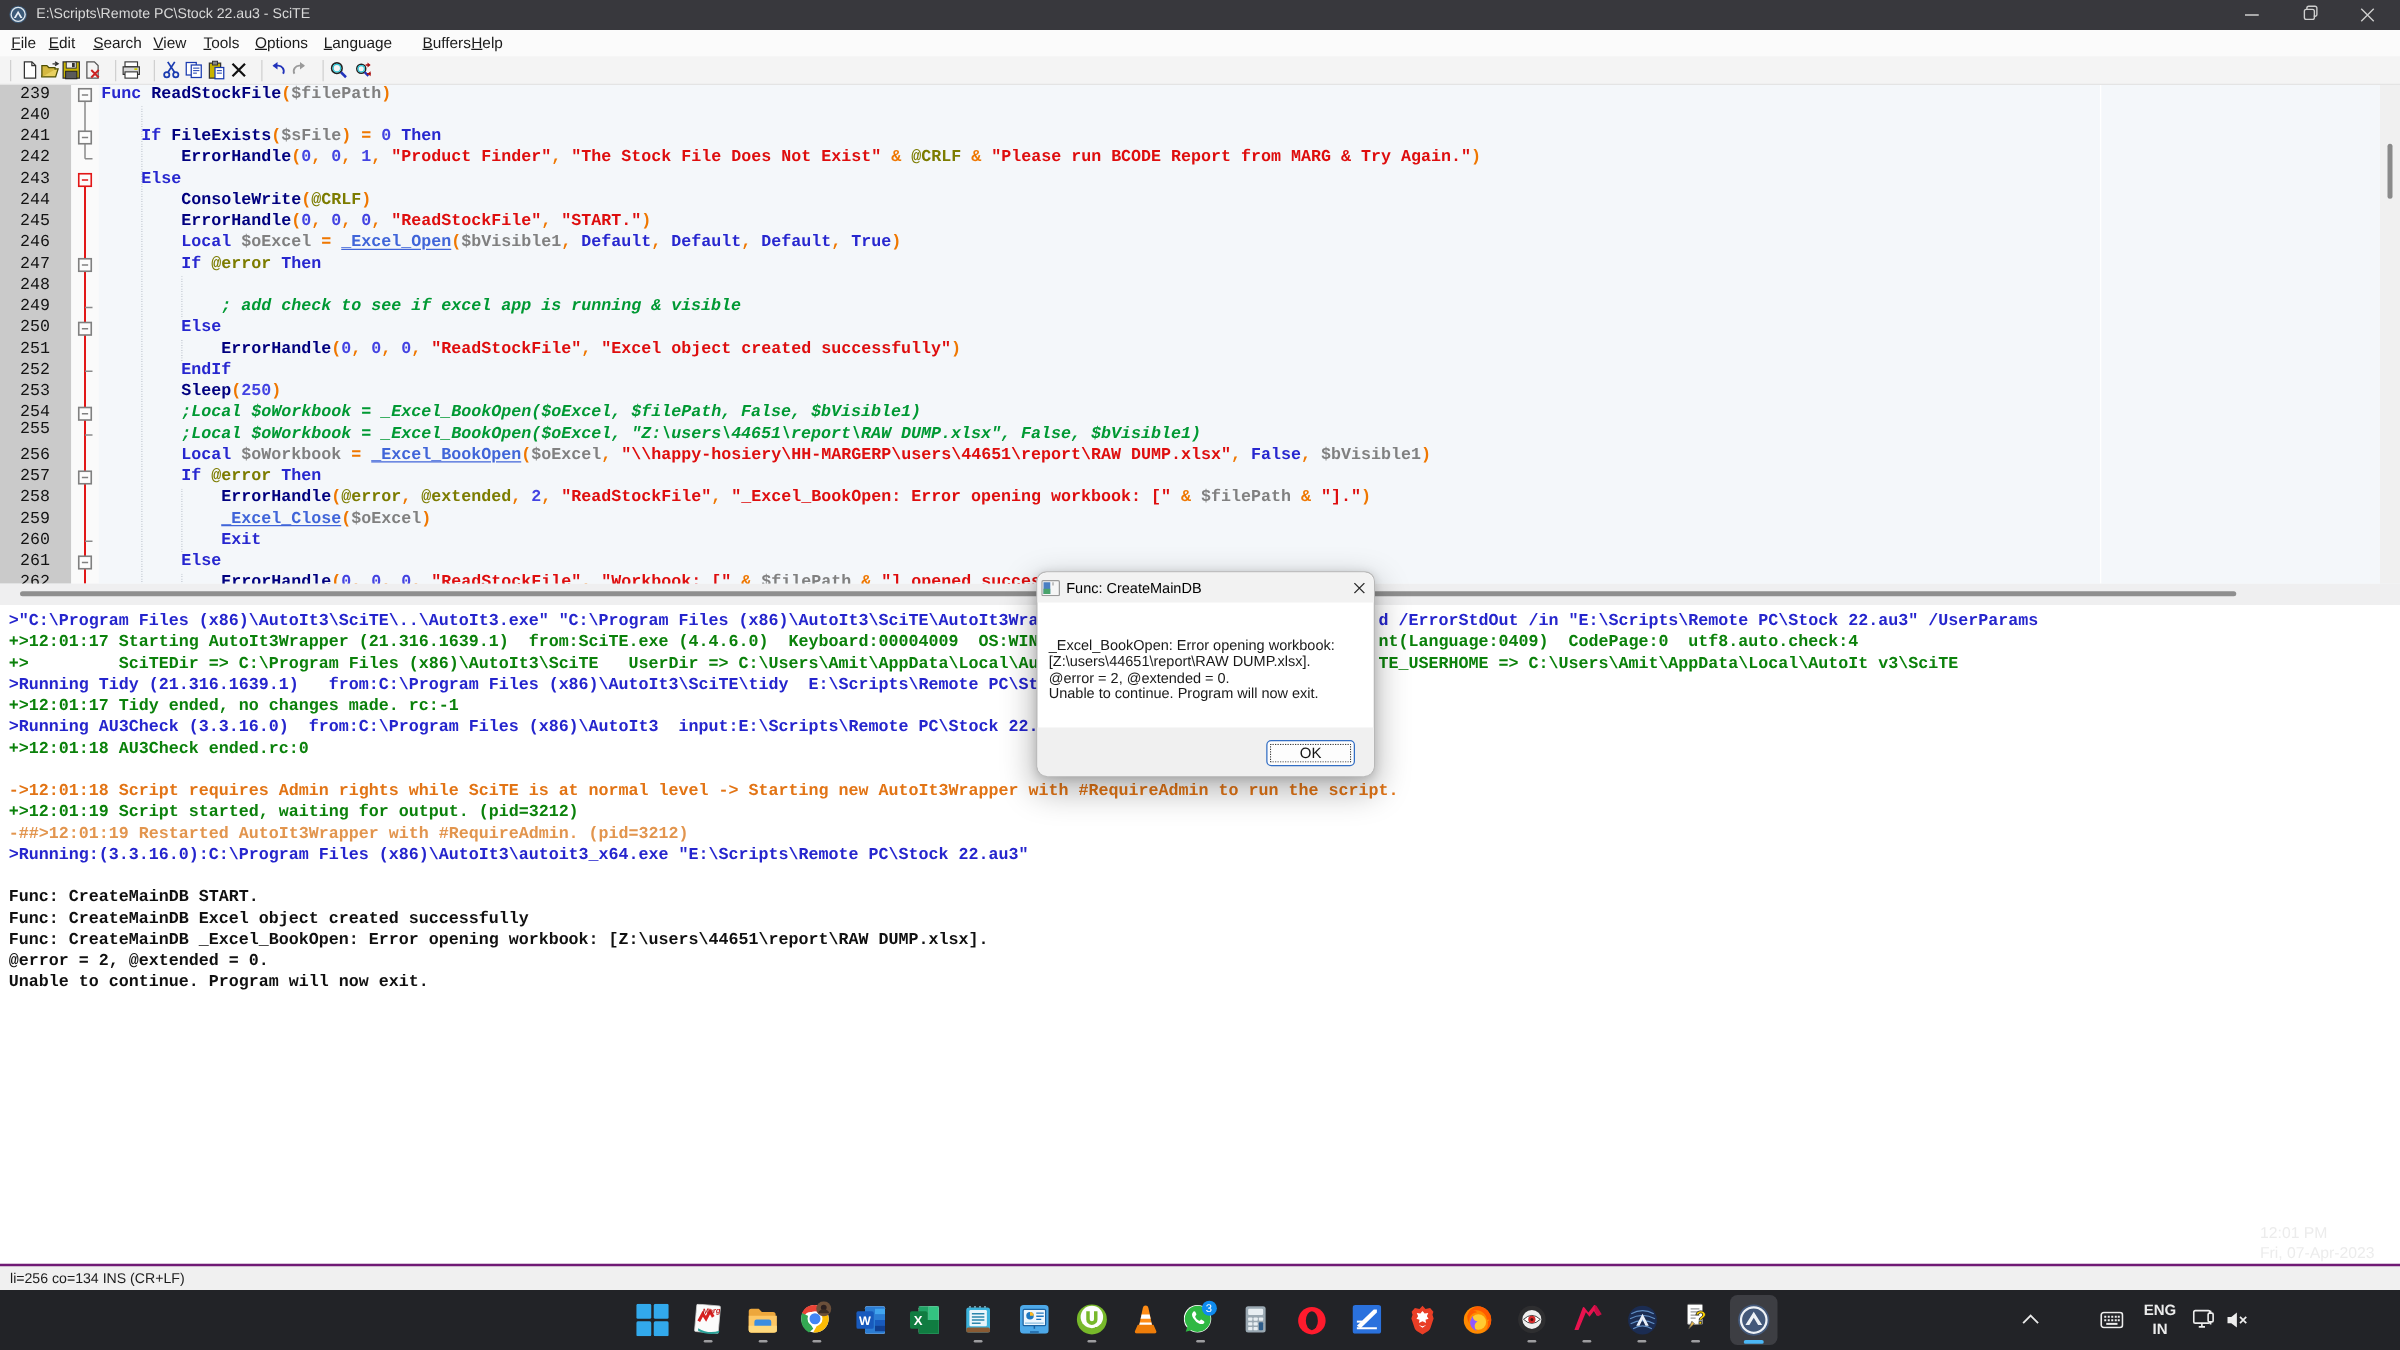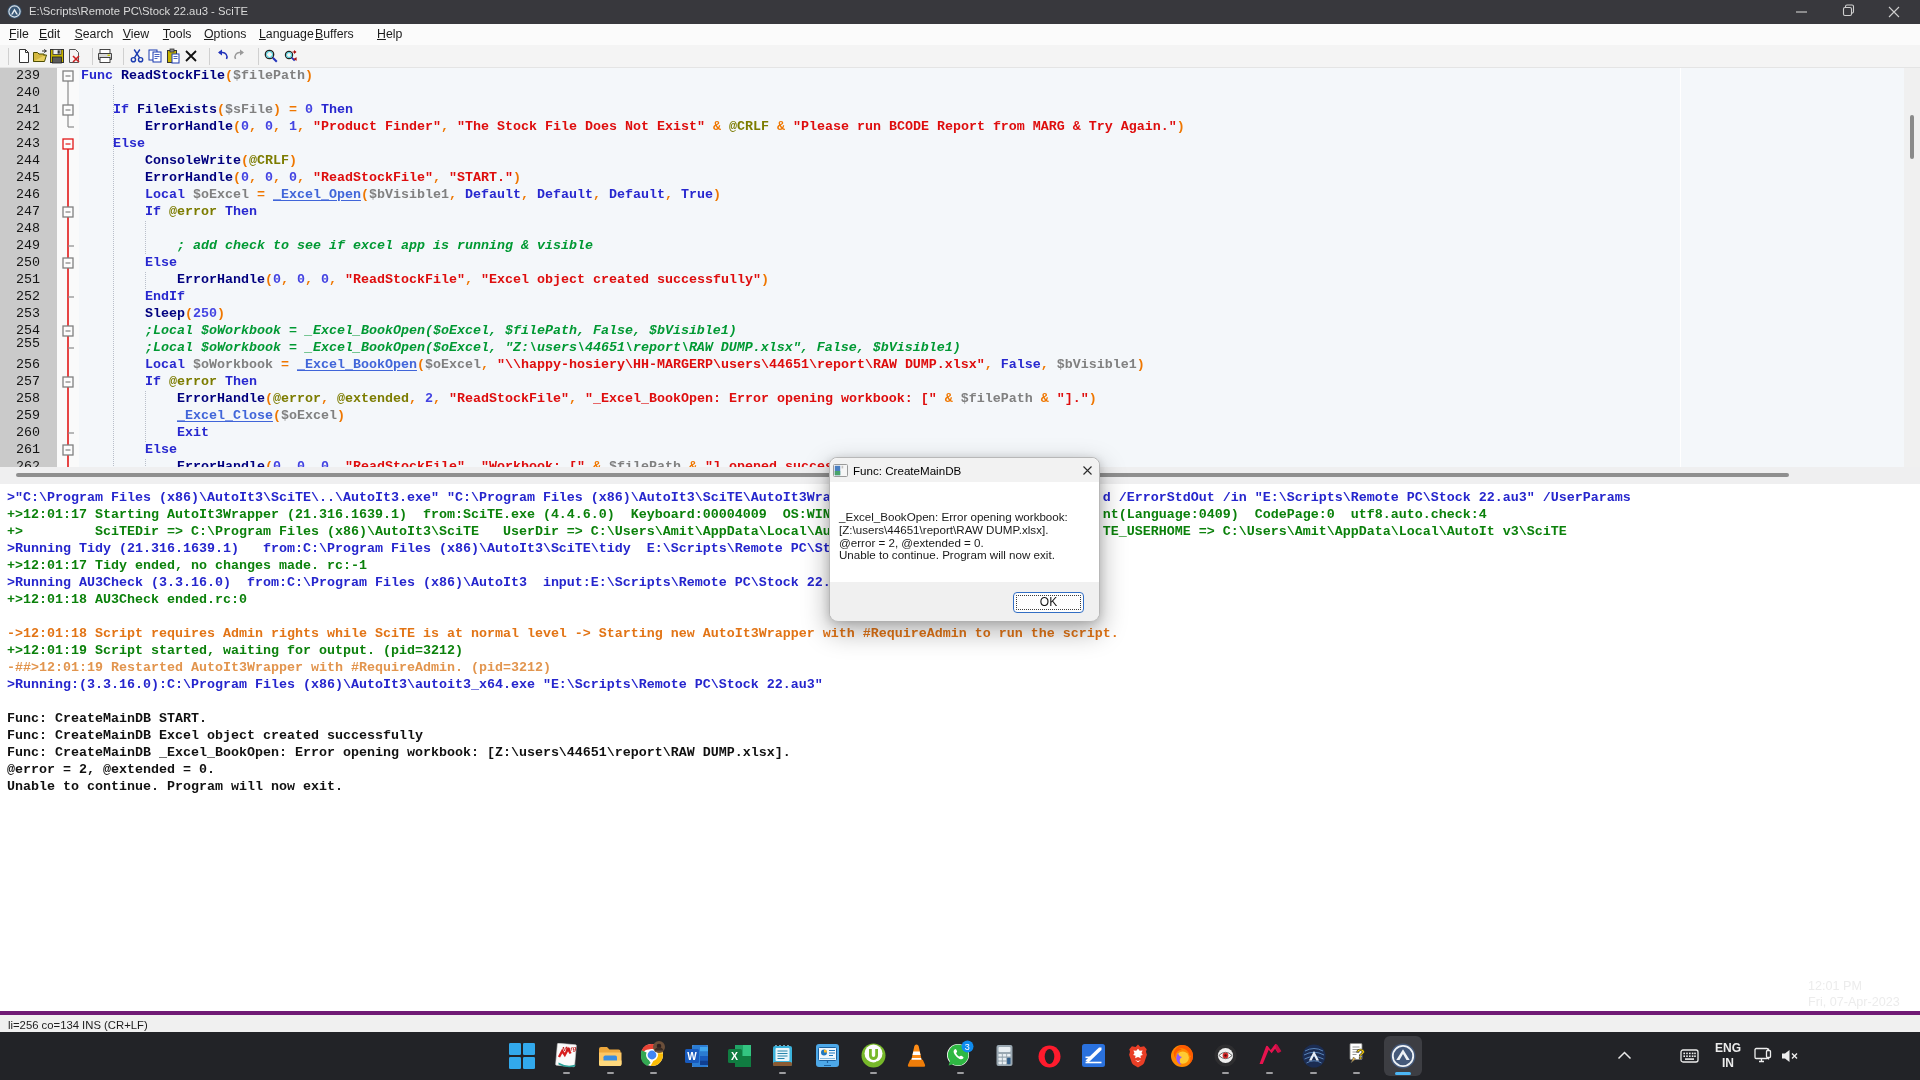--- a/index.html
+++ b/index.html
@@ -19,21 +19,21 @@
 .k{color:#2727cf}.f{color:#00007f}.u{color:#4065d9;text-decoration:underline;text-decoration-thickness:1px;text-underline-offset:2px}
 .v{color:#808080}.n{color:#4343e2}.o{color:#ef7700}.s{color:#de0d0d}.m{color:#7c7c00}.c{color:#009933}
 .guide{position:absolute;width:1px;background-image:linear-gradient(#b9bfca 1px,transparent 1px);background-size:1px 2px}
 #vsb{position:absolute;left:1904px;top:0;width:16px;height:399px;background:#f0f0f0}
 #vsb-th{position:absolute;left:6px;top:47px;width:4px;height:44px;background:#8a8a8a;border-radius:2px}
 #hstrip{position:absolute;left:0;top:467px;width:1920px;height:17px;background:#efeff0}
 #hsb-th{position:absolute;left:16px;top:6px;width:1773px;height:4px;background:#8f8f8f;border-radius:2px}
 #output{position:absolute;left:0;top:484px;width:1920px;height:527px;background:#fff}
 .ol{position:absolute;left:7px;height:17px;line-height:17px;white-space:pre;font:bold 13.33px "Liberation Mono",monospace}
 .ob{color:#2525cd}.og{color:#0b810b}.oo{color:#e27415}.ol2{color:#e2954e}.ok{color:#101010}
-#statusbar{position:absolute;left:0;top:1011px;width:1920px;height:21px;background:#f0f0f0;border-top:4px solid #701a75}
+#statusbar{position:absolute;left:0;top:1011px;width:1920px;height:21px;background:#f0f0f0;border-top:2px solid #701a75}
 #statusbar span{position:absolute;left:8px;top:4px;font-size:11.3px;color:#1c1c1c}
 #taskbar{position:absolute;left:0;top:1032px;width:1920px;height:48px;background:#222327}
 .rdot{position:absolute;top:1071.5px;width:7px;height:2.5px;border-radius:2px;background:#9d9da0}
 #dlg{position:absolute;left:829px;top:457px;width:271px;height:164px;background:#fff;border:1px solid #b8b8b8;border-radius:8px;box-shadow:0 10px 26px 2px rgba(0,0,0,.28),0 2px 8px rgba(0,0,0,.16)}
 #dlg-title{position:absolute;left:0;top:0;width:100%;height:24px;background:#f2f2f2;border-radius:8px 8px 0 0}
 #dlg-title span{position:absolute;left:23px;top:6px;font-size:11.6px;color:#000}
 #dlg-foot{position:absolute;left:0;top:124px;width:100%;height:39px;background:#f0f0f0;border-radius:0 0 8px 8px}
 #dlg-msg{position:absolute;left:9px;top:53px;font-size:11.6px;line-height:12.8px;color:#191919;white-space:pre}
 #dlg-ok{position:absolute;left:183px;top:134px;width:71px;height:21px;background:#fdfdfd;border:1px solid #326ec4;border-radius:4px;outline:1px dotted #3a3a3a;outline-offset:-4px;text-align:center;font-size:12px;line-height:19px;color:#141414}
 .tray{position:absolute;color:#ececec}
@@ -53,21 +53,21 @@
 <path d="M99 7 l10 10 M109 7 l-10 10"></path>
   </svg>
 <div id="menubar"></div>
 <div class="mi" style="left:9px"><u>F</u>ile</div>
 <div class="mi" style="left:39px"><u>E</u>dit</div>
 <div class="mi" style="left:74.5px"><u>S</u>earch</div>
 <div class="mi" style="left:122.7px"><u>V</u>iew</div>
 <div class="mi" style="left:162.8px"><u>T</u>ools</div>
 <div class="mi" style="left:204px"><u>O</u>ptions</div>
 <div class="mi" style="left:259px"><u>L</u>anguage</div>
-<div class="mi" style="left:315px"><u>B</u>uffers</div>
+<div class="mi" style="left:338px"><u>B</u>uffers</div>
 <div class="mi" style="left:377px"><u>H</u>elp</div>
 <div id="toolbar"></div>
 <div class="tsep" style="left:8px"></div>
 <div class="tsep" style="left:92px"></div>
 <div class="tsep" style="left:123px"></div>
 <div class="tsep" style="left:209px"></div>
 <div class="tsep" style="left:258px"></div>
 <svg class="abs" style="left:16px;top:48px" width="16" height="16" viewBox="0 0 16 16">
     <path d="M3.5 1.5 h6 l3 3 v10 h-9 z" fill="#fff" stroke="#333" stroke-width="1"></path>
     <path d="M9.5 1.5 v3 h3" fill="none" stroke="#333" stroke-width="1"></path>

